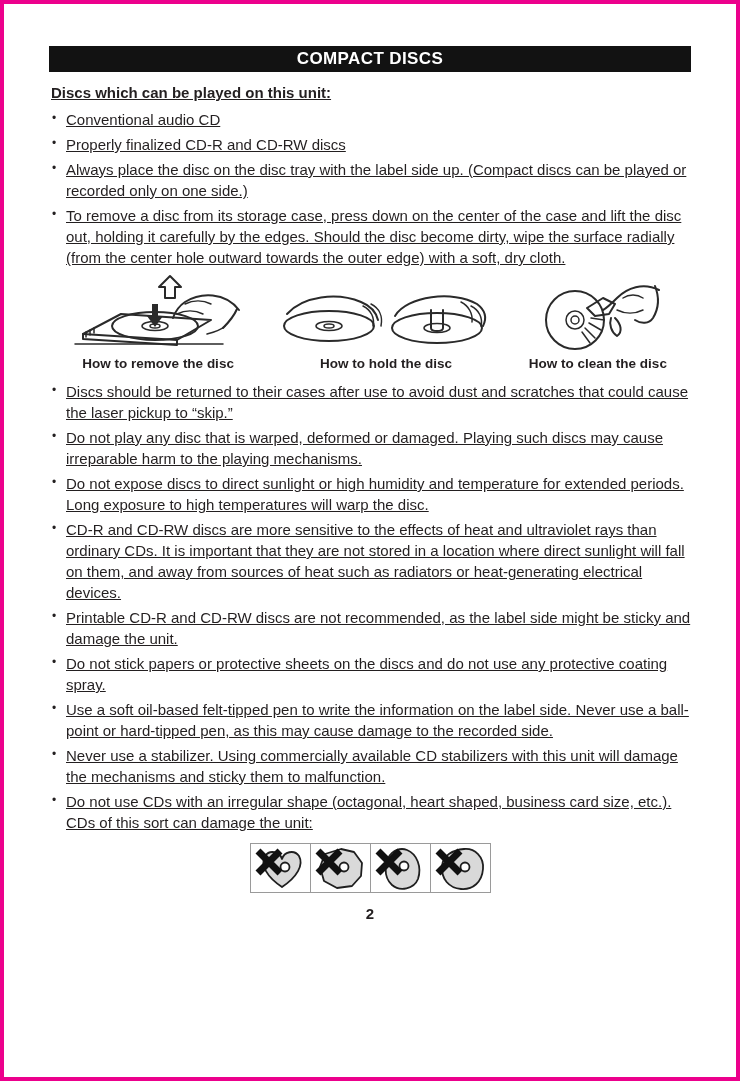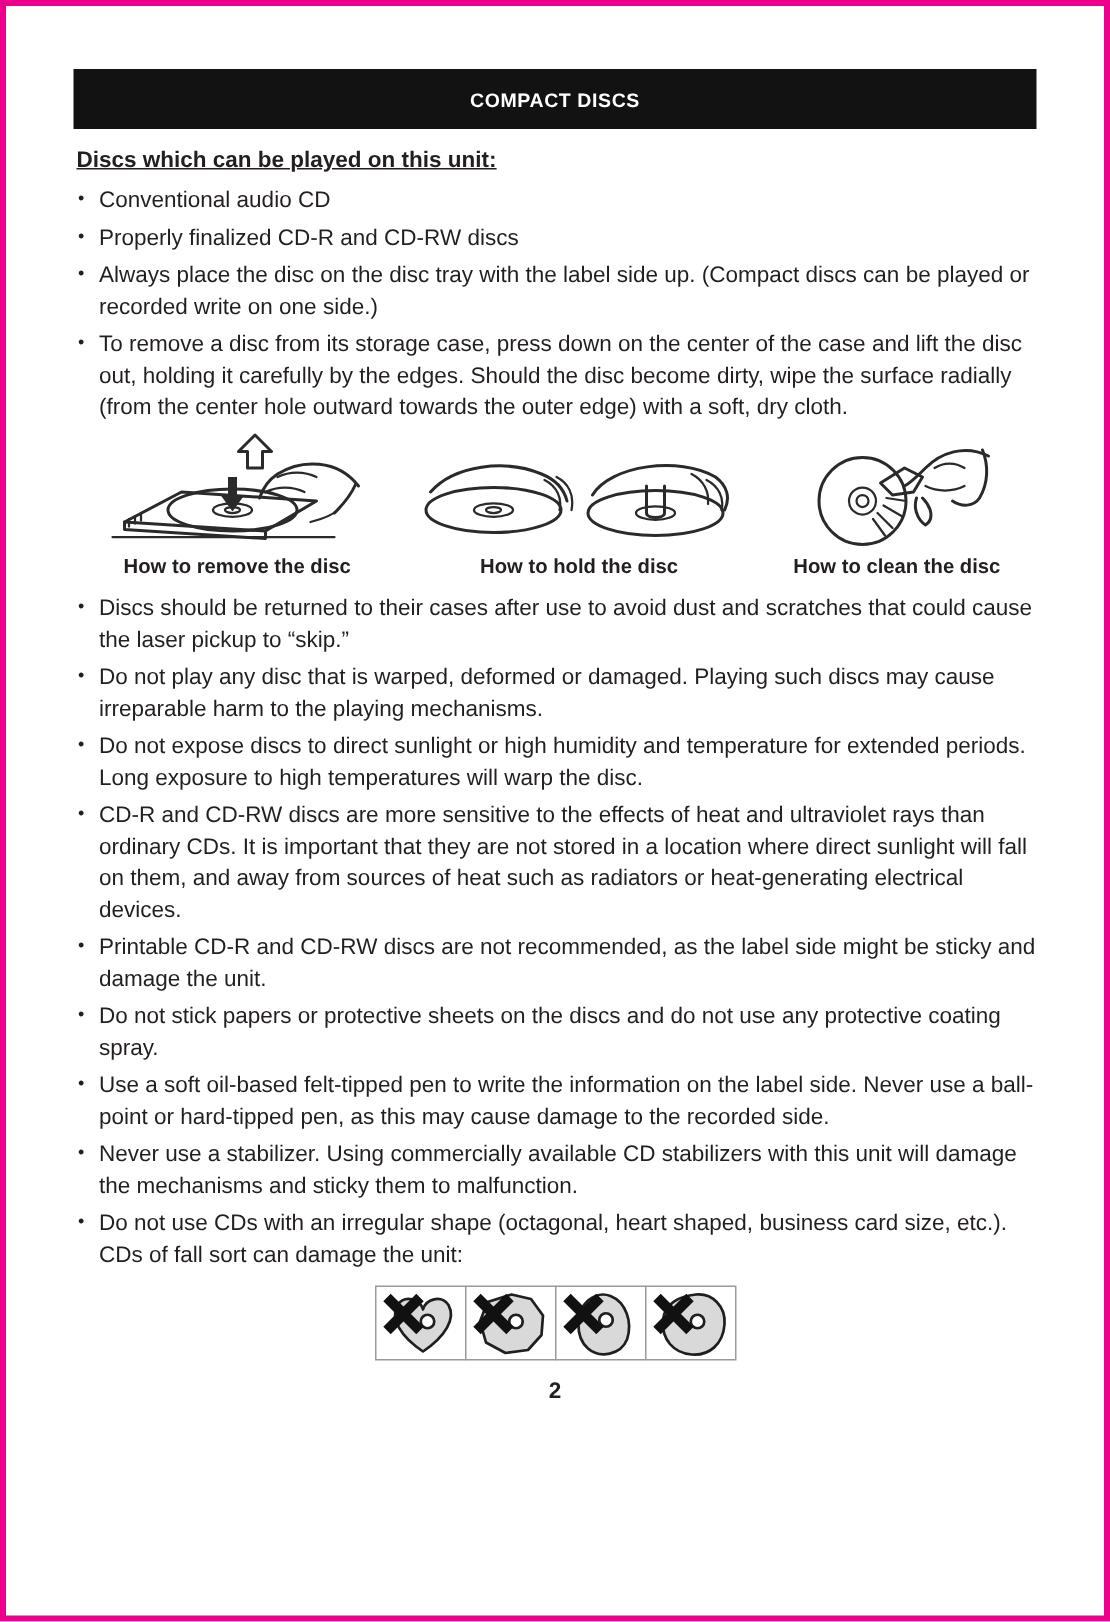--- a/index.html
+++ b/index.html
@@ -6,30 +6,30 @@
   html,body { width:740px; height:1081px; background:#ffffff; }
   body { font-family:"Liberation Sans", sans-serif; color:#231f20; position:relative; }
 
   .page-frame {
     position:absolute; inset:0; width:740px; height:1081px;
     border:4px solid #ec008c; background:#ffffff; overflow:hidden;
   }
   .content { padding:42px 45px 0 45px; }
 
   .header-bar {
-    background:#121212; color:#ffffff; height:40px;
+    background:#121212; color:#ffffff; height:26px;
     display:flex; align-items:center; justify-content:center;
-    font-weight:bold; font-size:13px; letter-spacing:0.4px;
+    font-weight:bold; font-size:17px; letter-spacing:0.4px;
   }
 
   .intro-heading {
     font-weight:bold; font-size:15px; margin:12px 0 8px 2px;text-decoration:underline;
   }
 
-  ul.bullets { list-style:none; }
+  ul.bullets { list-style:none;text-decoration:underline; }
   ul.bullets li {
     position:relative; padding-left:17px; margin-bottom:4px;
     font-size:15px; line-height:21px;
   }
   ul.bullets li::before {
     content:"\2022"; position:absolute; left:3px; top:-1px;
     font-size:12px; color:#231f20;
   }
 
   .figures-row {
@@ -64,21 +64,21 @@
 
     <div class="header-bar">
       <span>COMPACT DISCS</span>
     </div>
 
     <div class="intro-heading">Discs which can be played on this unit:</div>
 
     <ul class="bullets">
       <li>Conventional audio CD</li>
       <li>Properly finalized CD-R and CD-RW discs</li>
-      <li>Always place the disc on the disc tray with the label side up. (Compact discs can be played or recorded write on one side.)</li>
+      <li>Always place the disc on the disc tray with the label side up. (Compact discs can be played or recorded only on one side.)</li>
       <li>To remove a disc from its storage case, press down on the center of the case and lift the disc out, holding it carefully by the edges. Should the disc become dirty, wipe the surface radially (from the center hole outward towards the outer edge) with a soft, dry cloth.</li>
     </ul>
 
     <div class="figures-row">
 
       <div class="figure f1">
         <span>
           <svg width="170" height="78" viewBox="0 0 170 78">
 
             <path class="ink" d="M10,60 L48,40 L138,46 L104,66 Z"></path>
@@ -156,21 +156,21 @@
 
     <ul class="bullets">
       <li>Discs should be returned to their cases after use to avoid dust and scratches that could cause the laser pickup to “skip.”</li>
       <li>Do not play any disc that is warped, deformed or damaged. Playing such discs may cause irreparable harm to the playing mechanisms.</li>
       <li>Do not expose discs to direct sunlight or high humidity and temperature for extended periods. Long exposure to high temperatures will warp the disc.</li>
       <li>CD-R and CD-RW discs are more sensitive to the effects of heat and ultraviolet rays than ordinary CDs. It is important that they are not stored in a location where direct sunlight will fall on them, and away from sources of heat such as radiators or heat-generating electrical devices.</li>
       <li>Printable CD-R and CD-RW discs are not recommended, as the label side might be sticky and damage the unit.</li>
       <li>Do not stick papers or protective sheets on the discs and do not use any protective coating spray.</li>
       <li>Use a soft oil-based felt-tipped pen to write the information on the label side. Never use a ball-point or hard-tipped pen, as this may cause damage to the recorded side.</li>
       <li>Never use a stabilizer. Using commercially available CD stabilizers with this unit will damage the mechanisms and sticky them to malfunction.</li>
-      <li>Do not use CDs with an irregular shape (octagonal, heart shaped, business card size, etc.). CDs of fall sort can damage the unit:</li>
+      <li>Do not use CDs with an irregular shape (octagonal, heart shaped, business card size, etc.). CDs of this sort can damage the unit:</li>
     </ul>
 
     <div class="shape-strip">
       <div class="shape-cell">
         <svg width="59" height="48" viewBox="0 0 59 48">
           <path d="M31,43 C16,33 9,21 14,12 C19,5 29,8 31,15 C33,8 43,5 48,12 C53,21 46,33 31,43 Z" fill="#d9d9d9" stroke="#1f1f1f" stroke-width="1.8" stroke-linejoin="round"></path>
           <circle cx="34" cy="23" r="4.5" fill="#ffffff" stroke="#1f1f1f" stroke-width="1.8"></circle>
           <path d="M7,7 L29,29 M29,7 L7,29" stroke="#111111" stroke-width="7"></path>
         </svg>
       </div>

